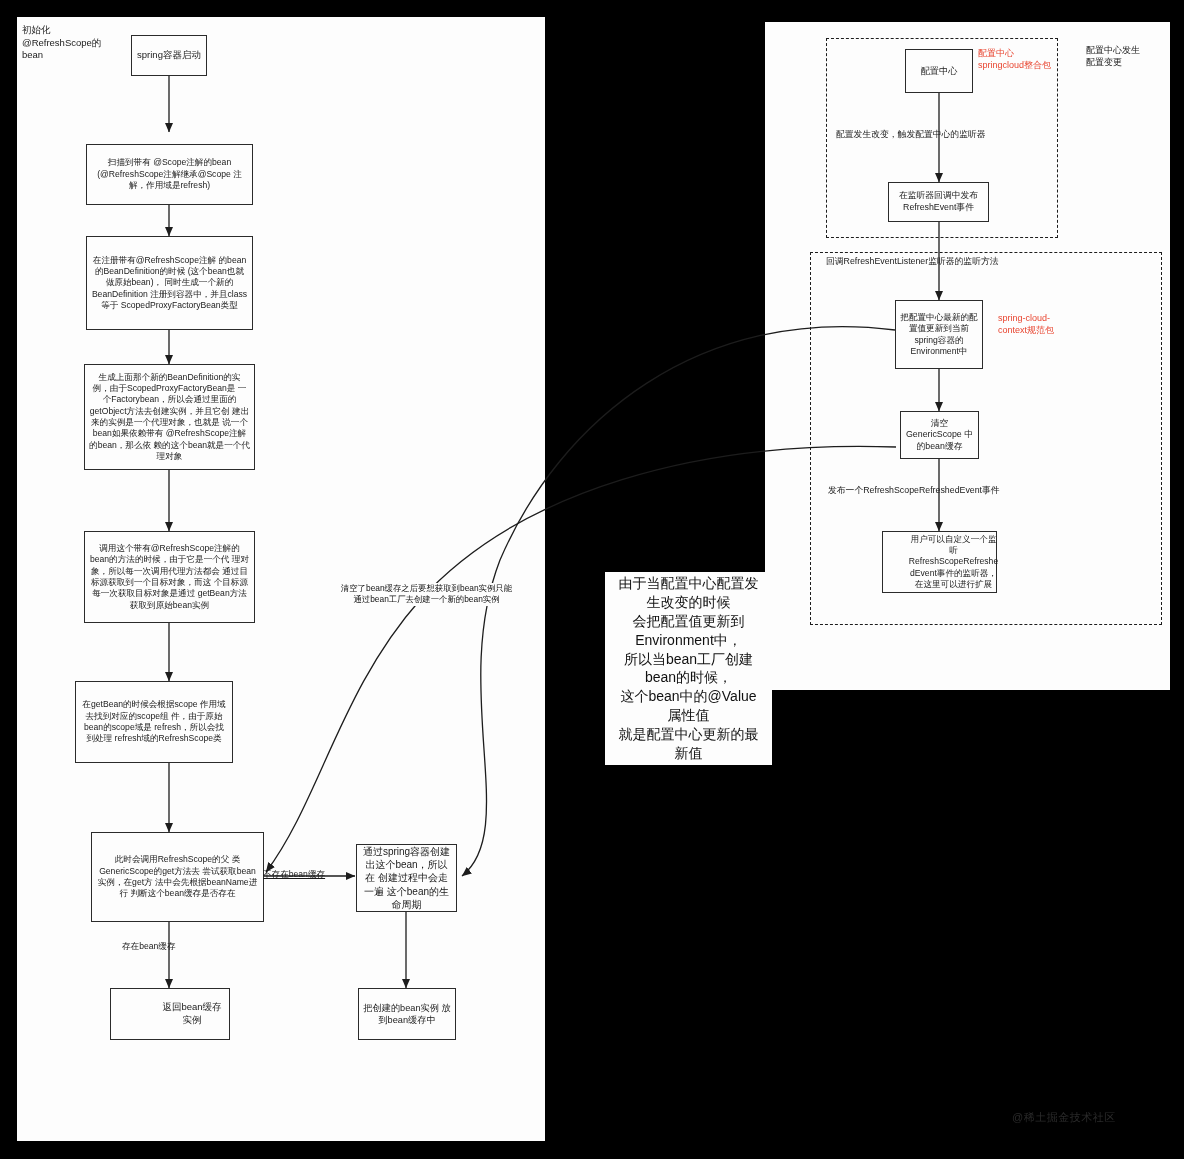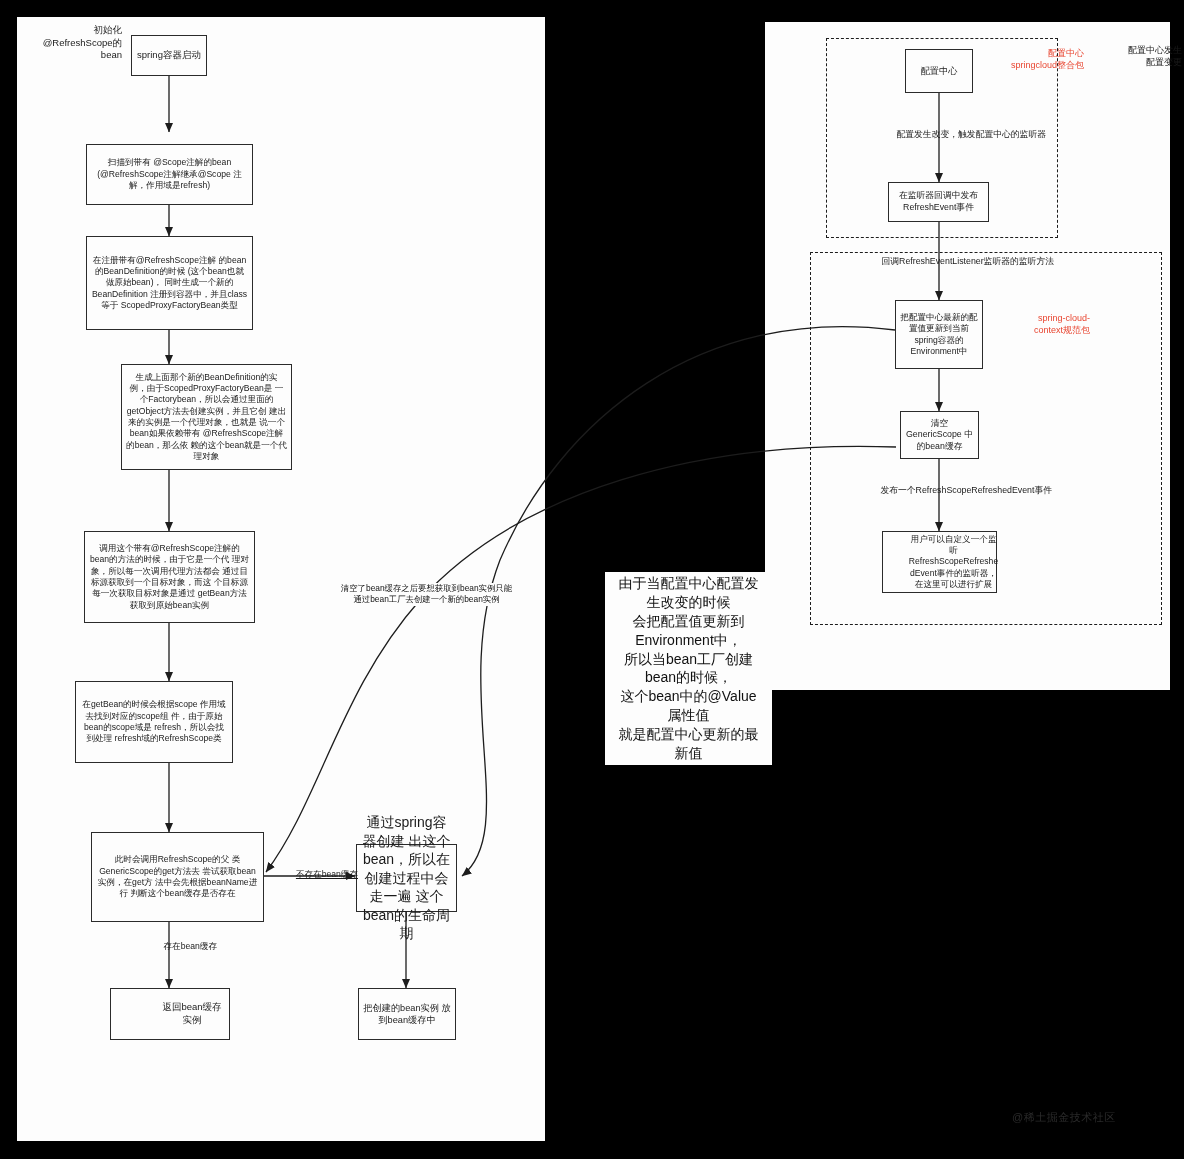--- a/index.html
+++ b/index.html
@@ -5,21 +5,21 @@
   html,body{margin:0;padding:0;background:#000;}
   body{width:1184px;height:1159px;position:relative;overflow:hidden;
        font-family:"Liberation Sans","DejaVu Sans",sans-serif;}
   .panel{position:absolute;background:#fdfdfd;}
   #left-panel{left:17px;top:17px;width:528px;height:1124px;}
   #right-panel{left:765px;top:22px;width:405px;height:668px;}
   .svg-layer{position:absolute;left:0;top:0;width:1184px;height:1159px;pointer-events:none;}
   .node{position:absolute;border:1.3px solid #2b2b2b;background:#fdfdfd;
         display:flex;align-items:center;justify-content:center;text-align:center;
         color:#1a1a1a;line-height:1.32;box-sizing:border-box;padding:3px 4px;}
-  .lbl{position:absolute;text-align:right;color:#1a1a1a;line-height:1.33;white-space:pre-line;}
+  .lbl{position:absolute;text-align:left;color:#1a1a1a;line-height:1.33;white-space:pre-line;}
   .lbl.red{color:#e8442f;}
   .annot{position:absolute;text-align:center;color:#111;line-height:1.35;
          background:#fdfdfd;white-space:pre-line;}
   .dashbox{position:absolute;border:1.6px dashed #1d1d1d;box-sizing:border-box;}
   .watermark{position:absolute;color:#2a2a2a;font-size:11px;letter-spacing:.5px;}
 </style>
 </head>
 <body>
 
 <div class="panel" id="left-panel"></div>
@@ -70,21 +70,21 @@
 (@RefreshScope注解继承@Scope
 注解，作用域是refresh)</div>
 
 <div class="node" style="left:86px;top:236px;width:167px;height:94px;font-size:8.6px;">在注册带有@RefreshScope注解
 的bean的BeanDefinition的时候
 (这个bean也就做原始bean)，
 同时生成一个新的BeanDefinition
 注册到容器中，并且class等于
 ScopedProxyFactoryBean类型</div>
 
-<div class="node" style="left:84px;top:364px;width:171px;height:106px;font-size:8.6px;margin-left:37px;">生成上面那个新的BeanDefinition的实
+<div class="node" style="left:84px;top:364px;width:171px;height:106px;font-size:8.6px;">生成上面那个新的BeanDefinition的实
 例，由于ScopedProxyFactoryBean是
 一个Factorybean，所以会通过里面的
 getObject方法去创建实例，并且它创
 建出来的实例是一个代理对象，也就是
 说一个bean如果依赖带有
 @RefreshScope注解的bean，那么依
 赖的这个bean就是一个代理对象</div>
 
 <div class="node" style="left:84px;top:531px;width:171px;height:92px;font-size:8.6px;">调用这个带有@RefreshScope注解的
 bean的方法的时候，由于它是一个代
@@ -100,21 +100,21 @@
 refresh域的RefreshScope类</div>
 
 <div class="node" style="left:91px;top:832px;width:173px;height:90px;font-size:8.6px;">此时会调用RefreshScope的父
 类GenericScope的get方法去
 尝试获取bean实例，在get方
 法中会先根据beanName进行
 判断这个bean缓存是否存在</div>
 
 <div class="node" style="left:110px;top:988px;width:120px;height:52px;font-size:9.5px;padding-left:48px;">返回bean缓存实例</div>
 
-<div class="node" style="left:356px;top:844px;width:101px;height:68px;font-size:14px;">通过spring容器创建
+<div class="node" style="left:356px;top:844px;width:101px;height:68px;font-size:10px;">通过spring容器创建
 出这个bean，所以在
 创建过程中会走一遍
 这个bean的生命周期</div>
 
 <div class="node" style="left:358px;top:988px;width:98px;height:52px;font-size:9.2px;">把创建的bean实例
 放到bean缓存中</div>
 
 <div class="lbl" style="left:263px;top:869px;width:95px;font-size:8.6px;text-decoration:underline;">不存在bean缓存</div>
 
 <div class="lbl" style="left:122px;top:941px;width:95px;font-size:8.6px;">存在bean缓存</div>

